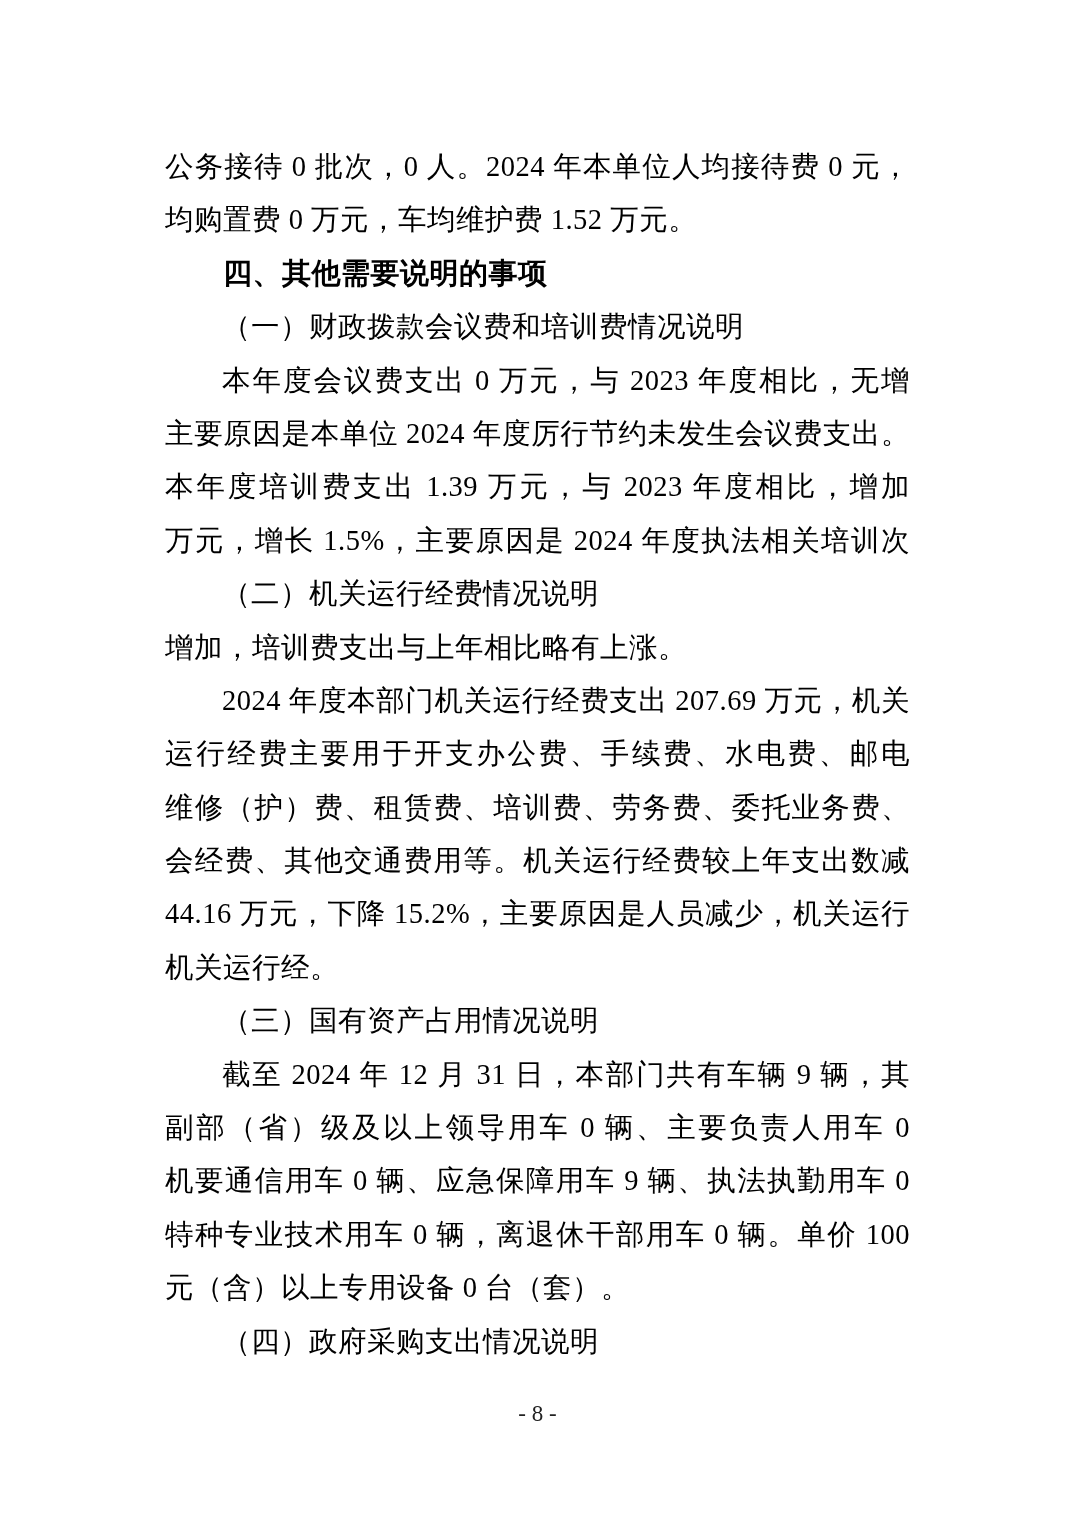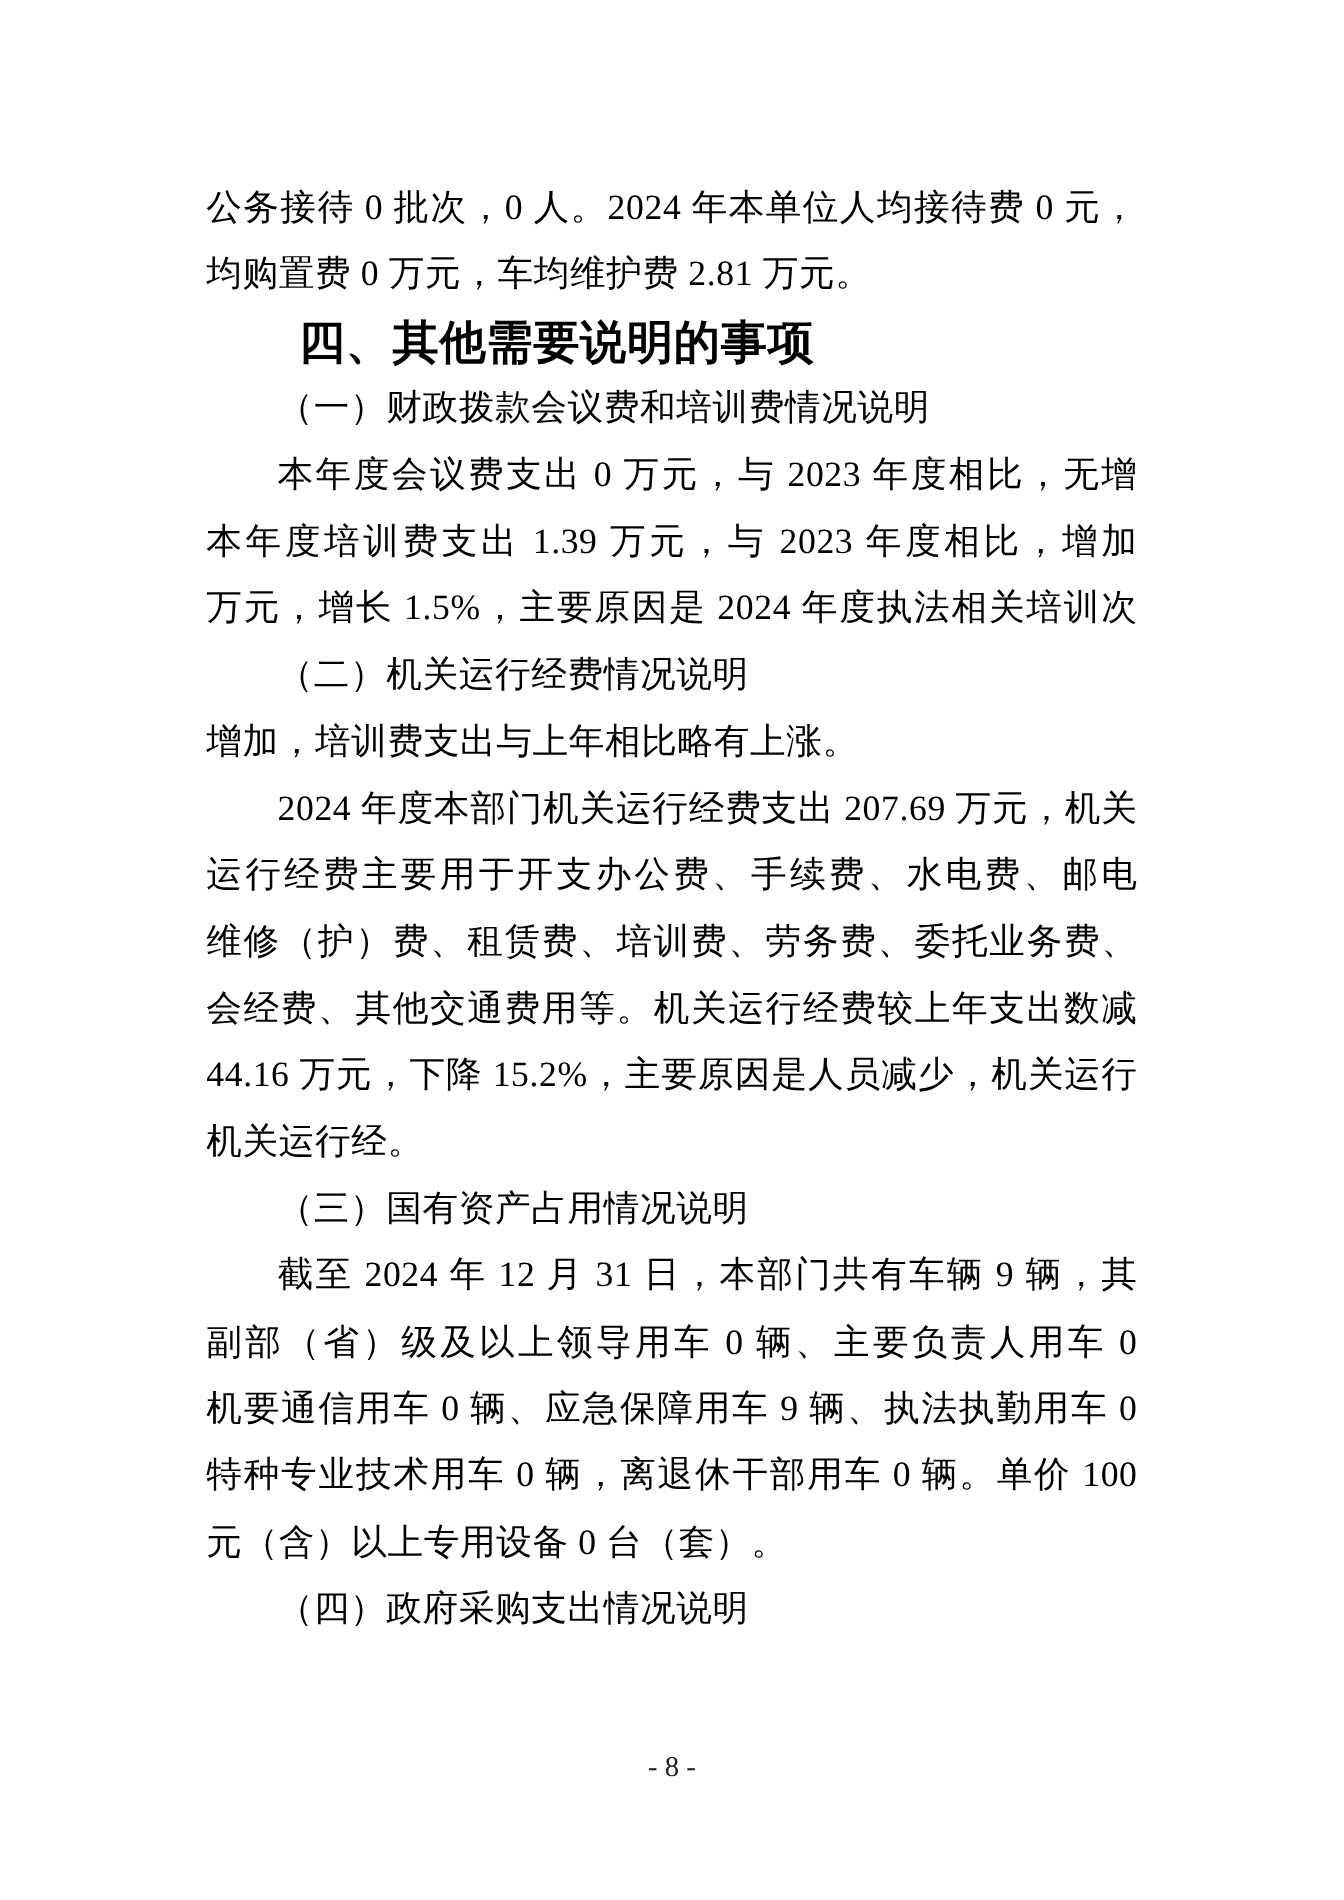--- a/index.html
+++ b/index.html
@@ -43,21 +43,21 @@
     white-space: normal;
   }
   
   .indent {
     text-indent: 2em;
   }
   
   .h1 {
     font-family: "Liberation Sans", "DejaVu Sans", sans-serif;
     font-weight: 700;
-    font-size: 37px;
+    font-size: 29px;
   }
   
   .h2 {
     font-weight: 400;
   }
   .footer {
     position: absolute;
     left: 0;
     top: 1400px;
     width: 1075px;
@@ -66,24 +66,25 @@
     line-height: 28px;
     color: #222222;
   }
 </style>
 </head>
 <body>
 
 <div class="page">
   <div class="content">
     <div class="line fill">公务接待 0 批次，0 人。2024 年本单位人均接待费 0 元，车</div>
-    <div class="line">均购置费 0 万元，车均维护费 2.81 万元。</div>
+    <div class="line">均购置费 0 万元，车均维护费 1.52 万元。</div>
     <div class="line h1 indent">四、其他需要说明的事项</div>
     <div class="line h2 indent">（一）财政拨款会议费和培训费情况说明</div>
     <div class="line fill indent">本年度会议费支出 0 万元，与 2023 年度相比，无增减，</div>
+    <div class="line fill">主要原因是本单位 2024 年度厉行节约未发生会议费支出。</div>
     <div class="line fill">本年度培训费支出 1.39 万元，与 2023 年度相比，增加 0.02</div>
     <div class="line fill">万元，增长 1.5%，主要原因是 2024 年度执法相关培训次数</div>
     <div class="line h2 indent">（二）机关运行经费情况说明</div>
     <div class="line">增加，培训费支出与上年相比略有上涨。</div>
     <div class="line fill indent">2024 年度本部门机关运行经费支出 207.69 万元，机关</div>
     <div class="line fill">运行经费主要用于开支办公费、手续费、水电费、邮电费、</div>
     <div class="line fill">维修（护）费、租赁费、培训费、劳务费、委托业务费、工</div>
     <div class="line fill">会经费、其他交通费用等。机关运行经费较上年支出数减少</div>
     <div class="line fill">44.16 万元，下降 15.2%，主要原因是人员减少，机关运行经</div>
     <div class="line">机关运行经。</div>

